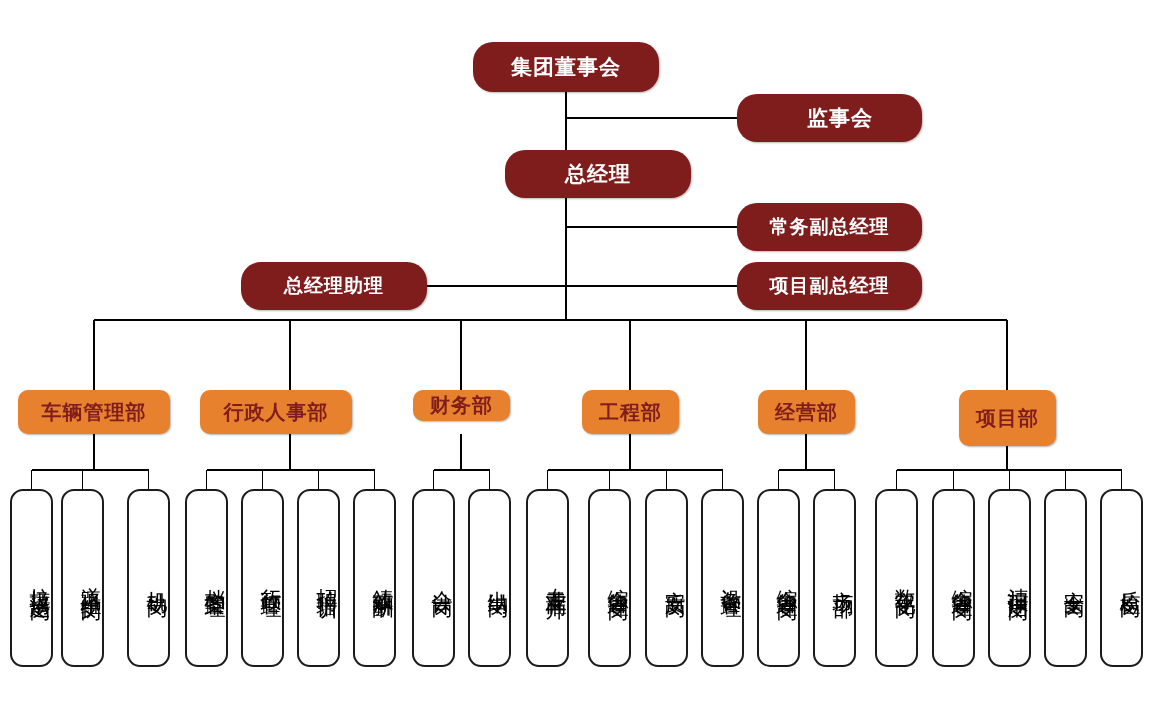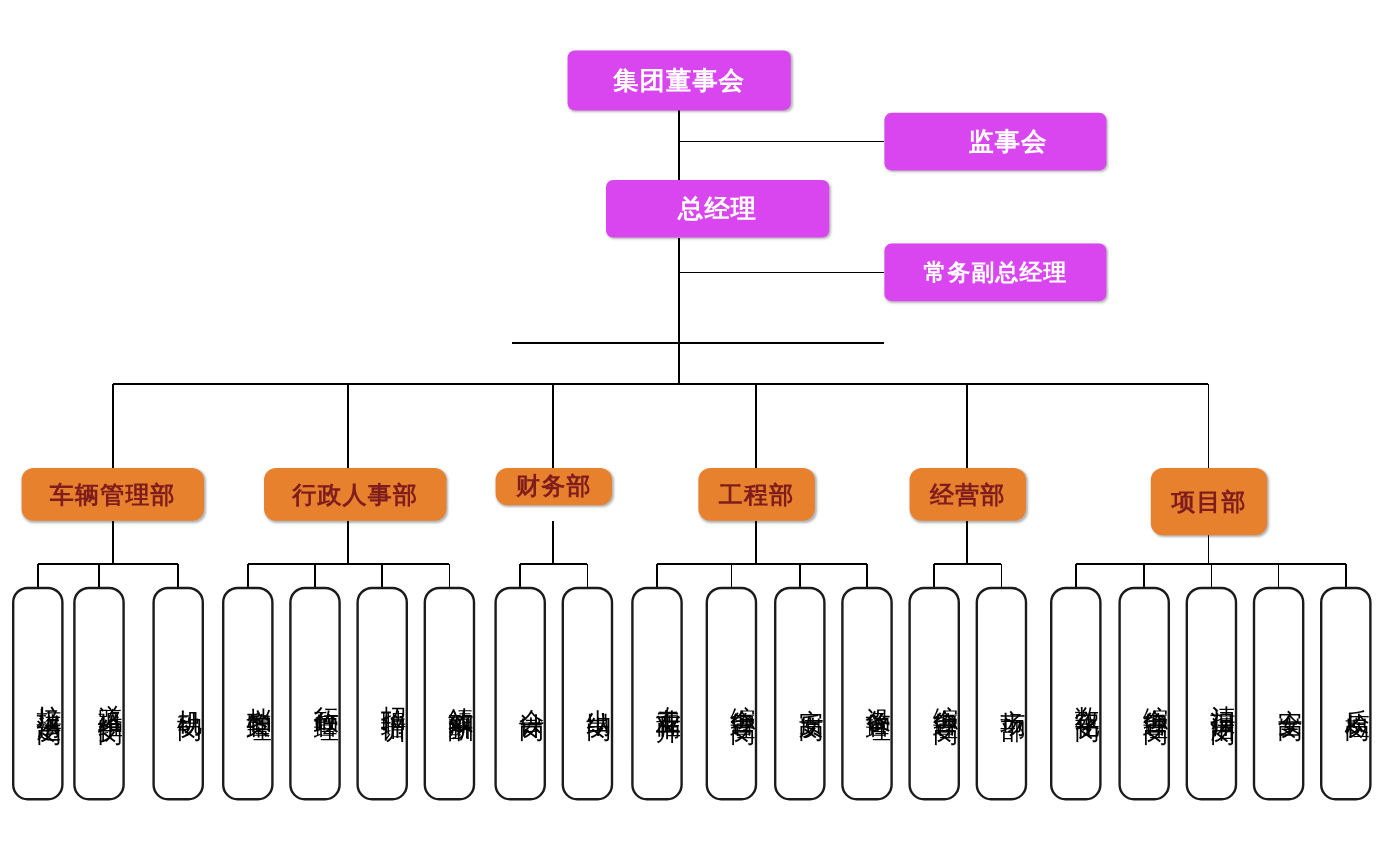--- a/index.html
+++ b/index.html
@@ -25,23 +25,23 @@
     position:absolute;
     box-sizing:border-box;
     display:flex;
     align-items:center;
     justify-content:center;
     text-align:center;
     z-index:2;
   }
   
   .node.blue{
-    background:#d946ef;
+    background:#7f1d1d;
     color:#ffffff;
-    border-radius:6px;
+    border-radius:20px;
     font-size:21px;
     font-weight:600;
     letter-spacing:1px;
     box-shadow:1px 1px 2px rgba(0,0,0,0.28);
   }
   .node.blue.small{ font-size:19px; }
   
   .node.orange{
     background:#E8812E;
     color:#7f1d1d;
@@ -130,27 +130,33 @@
   </div>
 
   <div class="node blue" style="left: 473px; top: 150px; width: 186px; height: 48px; margin-left: 32px;">
     <span>总经理</span>
   </div>
 
   <div class="node blue small" style="left: 737px; top: 203px; width: 185px; height: 48px;">
     <span>常务副总经理</span>
   </div>
 
-
+  <div class="node blue small" style="left: 241px; top: 262px; width: 186px; height: 48px;">
+    <span>总经理助理</span>
+  </div>
+
+  <div class="node blue small" style="left: 737px; top: 262px; width: 185px; height: 48px;">
+    <span>项目副总经理</span>
+  </div>
 
   <div id="dynamic-nodes">
       <div class="node orange" style="left: 18px; top: 390px; width: 152px; height: 44px;">
         <span>车辆管理部</span>
       </div>
-      <div class="node orange" style="left: 220px; top: 390px; width: 152px; height: 44px;">
+      <div class="node orange" style="left: 200px; top: 390px; width: 152px; height: 44px;">
         <span>行政人事部</span>
       </div>
       <div class="node orange" style="left: 413px; top: 390px; width: 97px; height: 31px;">
         <span>财务部</span>
       </div>
       <div class="node orange" style="left: 582px; top: 390px; width: 97px; height: 44px;">
         <span>工程部</span>
       </div>
       <div class="node orange" style="left: 758px; top: 390px; width: 97px; height: 44px;">
         <span>经营部</span>

